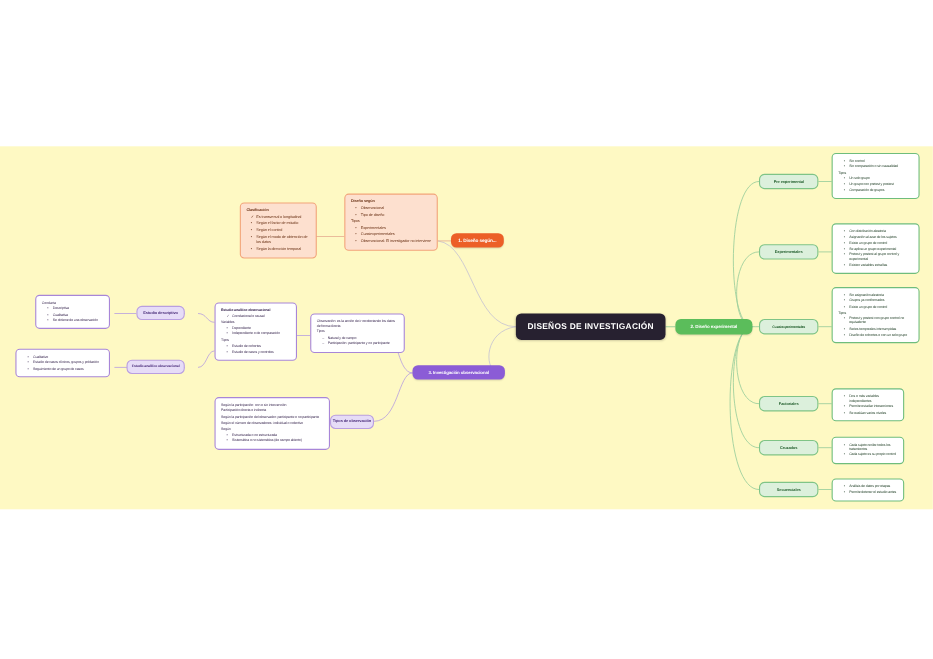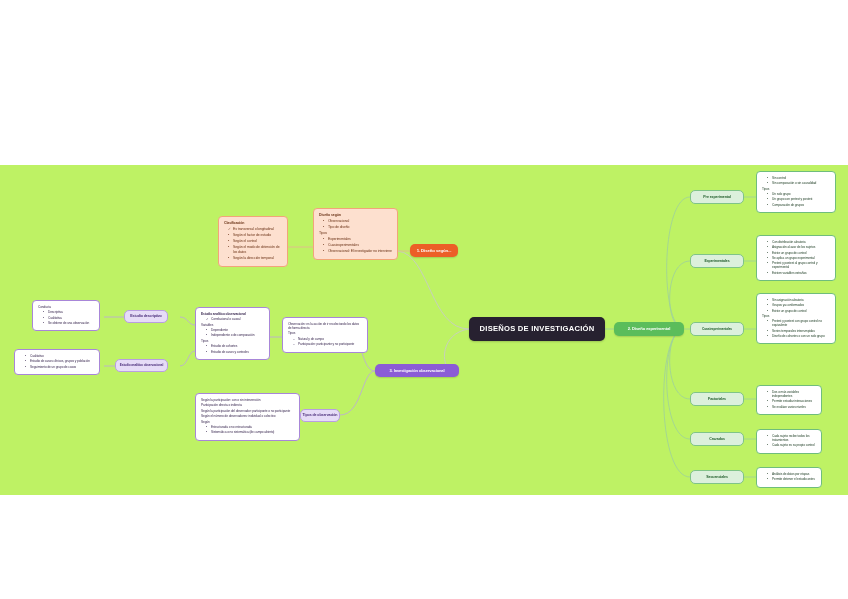--- a/index.html
+++ b/index.html
@@ -18,23 +18,22 @@
     width: 848px;
     height: 599px;
     background: #ffffff;
   }
   #canvas {
     position: absolute;
     left: 0;
     top: 133px;
     width: 848px;
     height: 330px;
-    background: #bef264;
+    background: #fef9c3;
     overflow: hidden;
-    margin-top: 32px;
   }
   #edges {
     position: absolute;
     left: 0;
     top: 0;
     width: 848px;
     height: 330px;
   }
 
   

